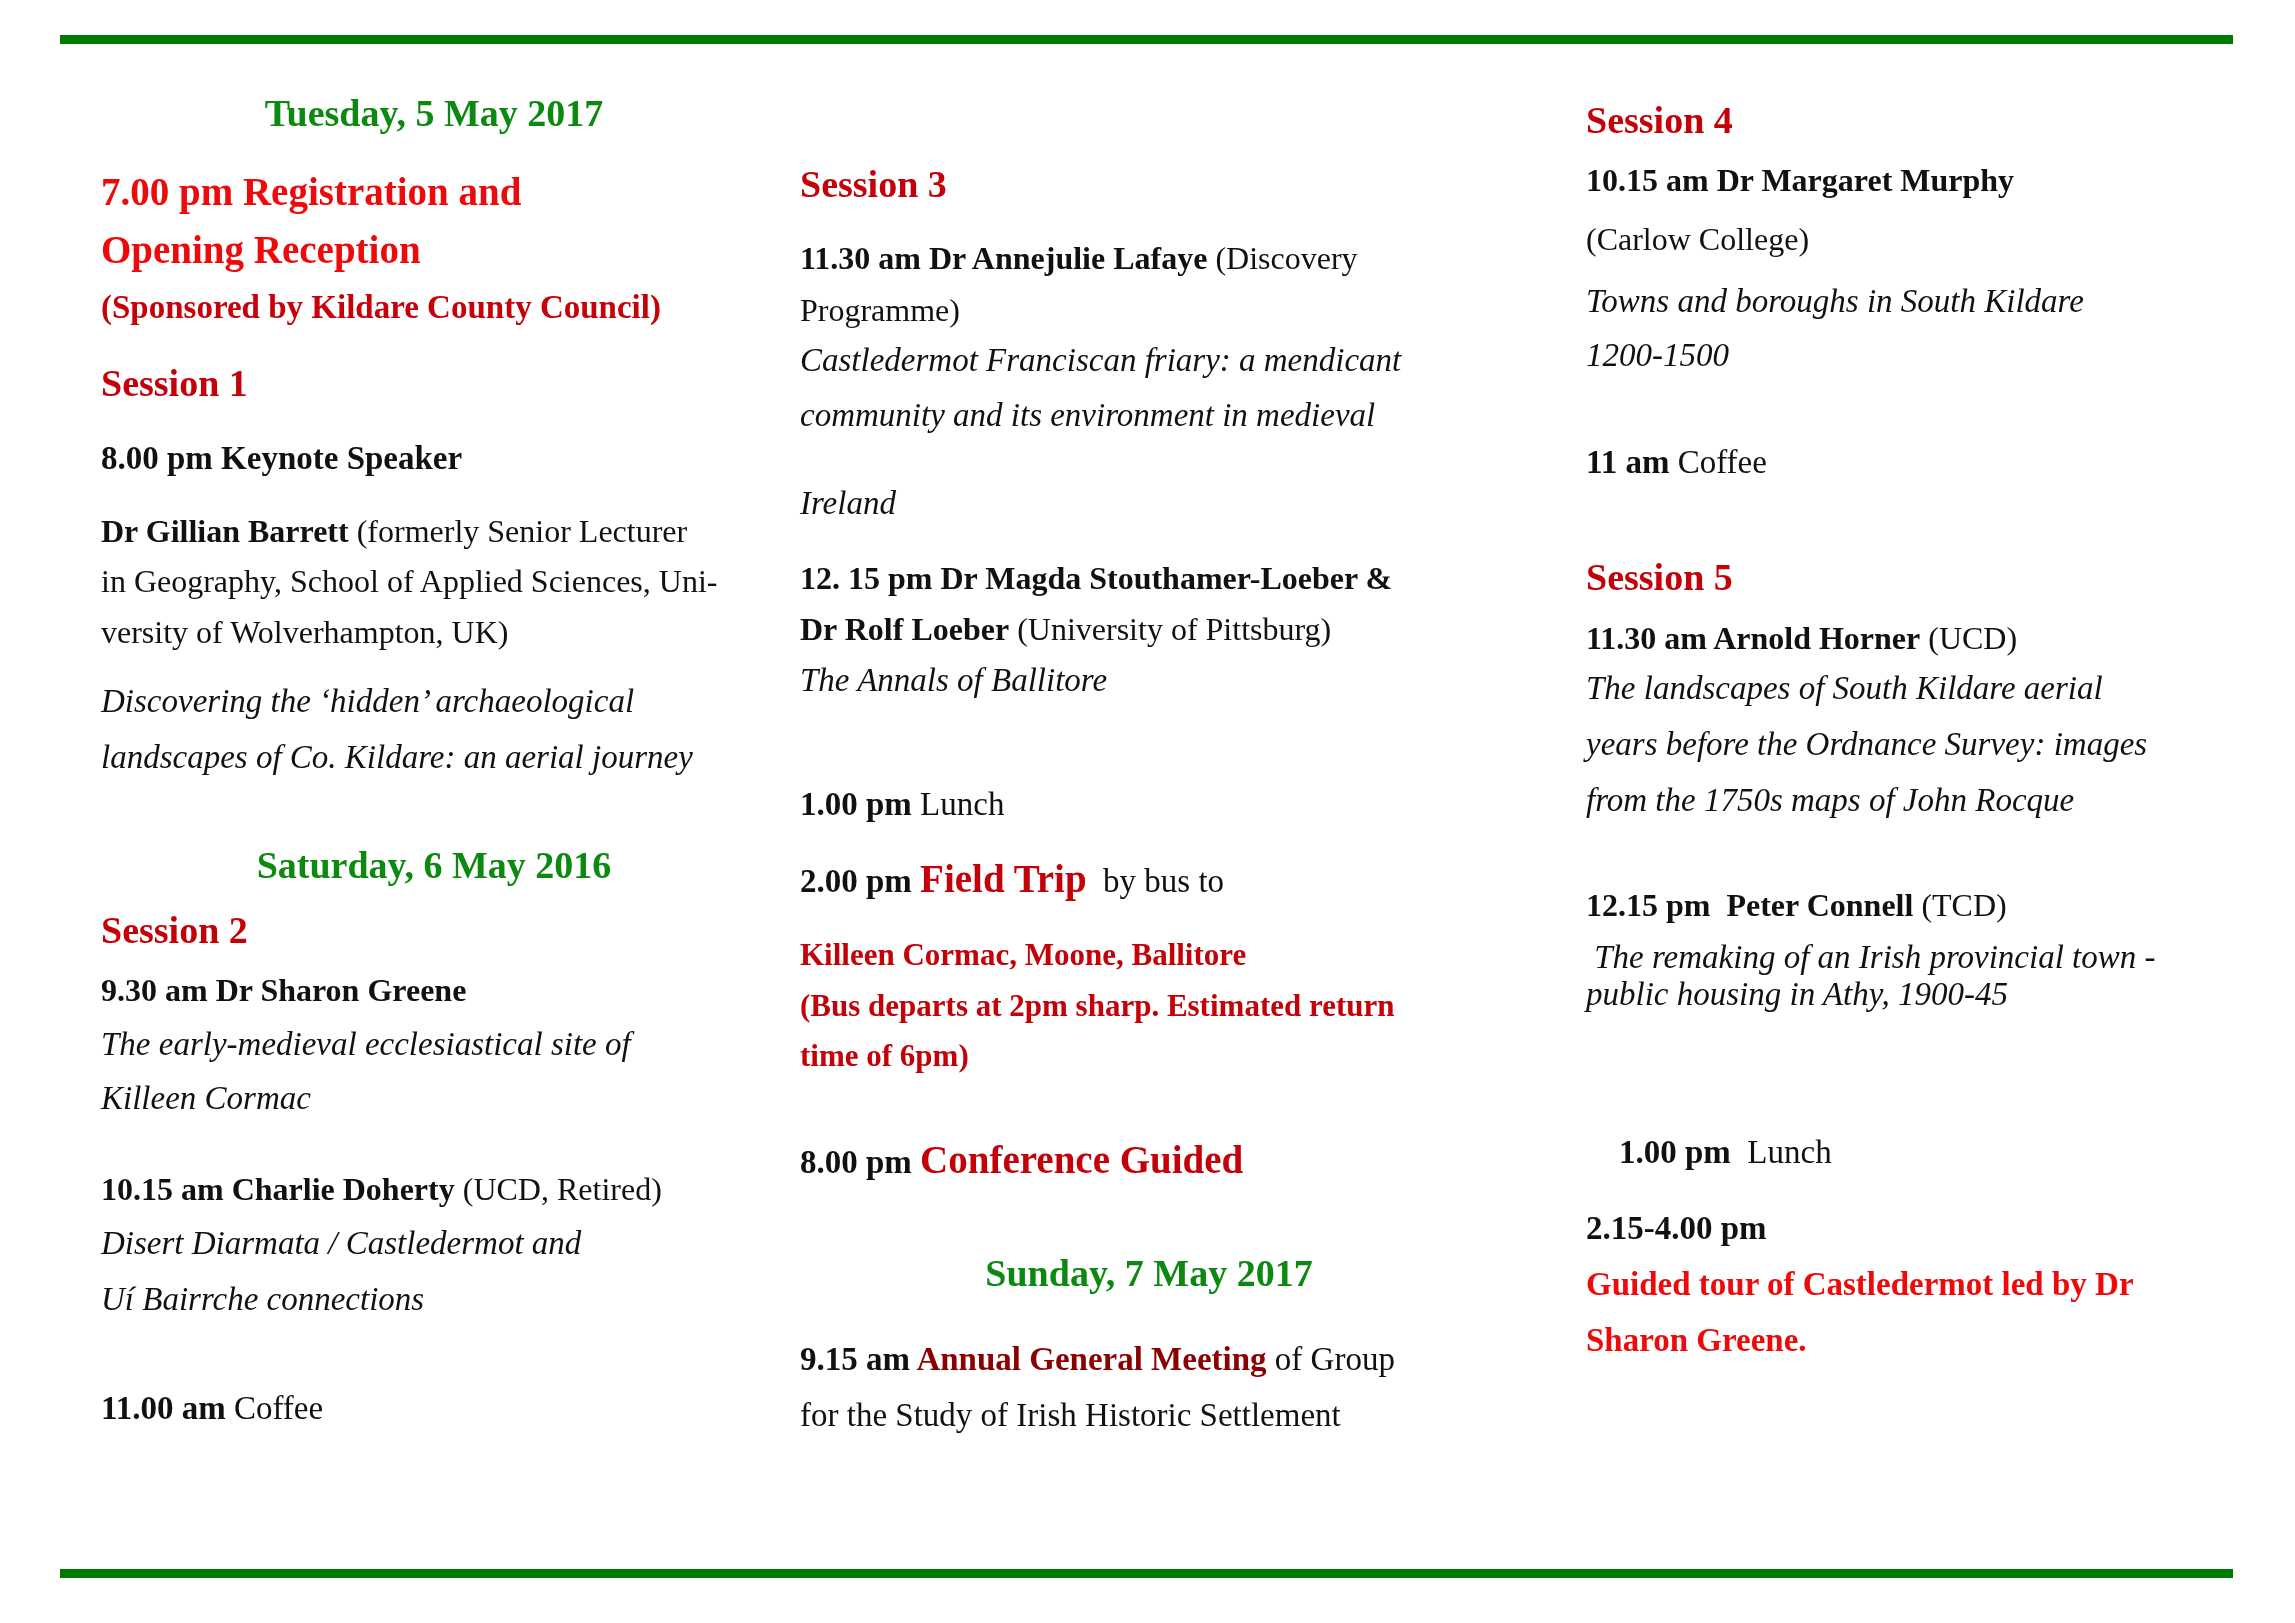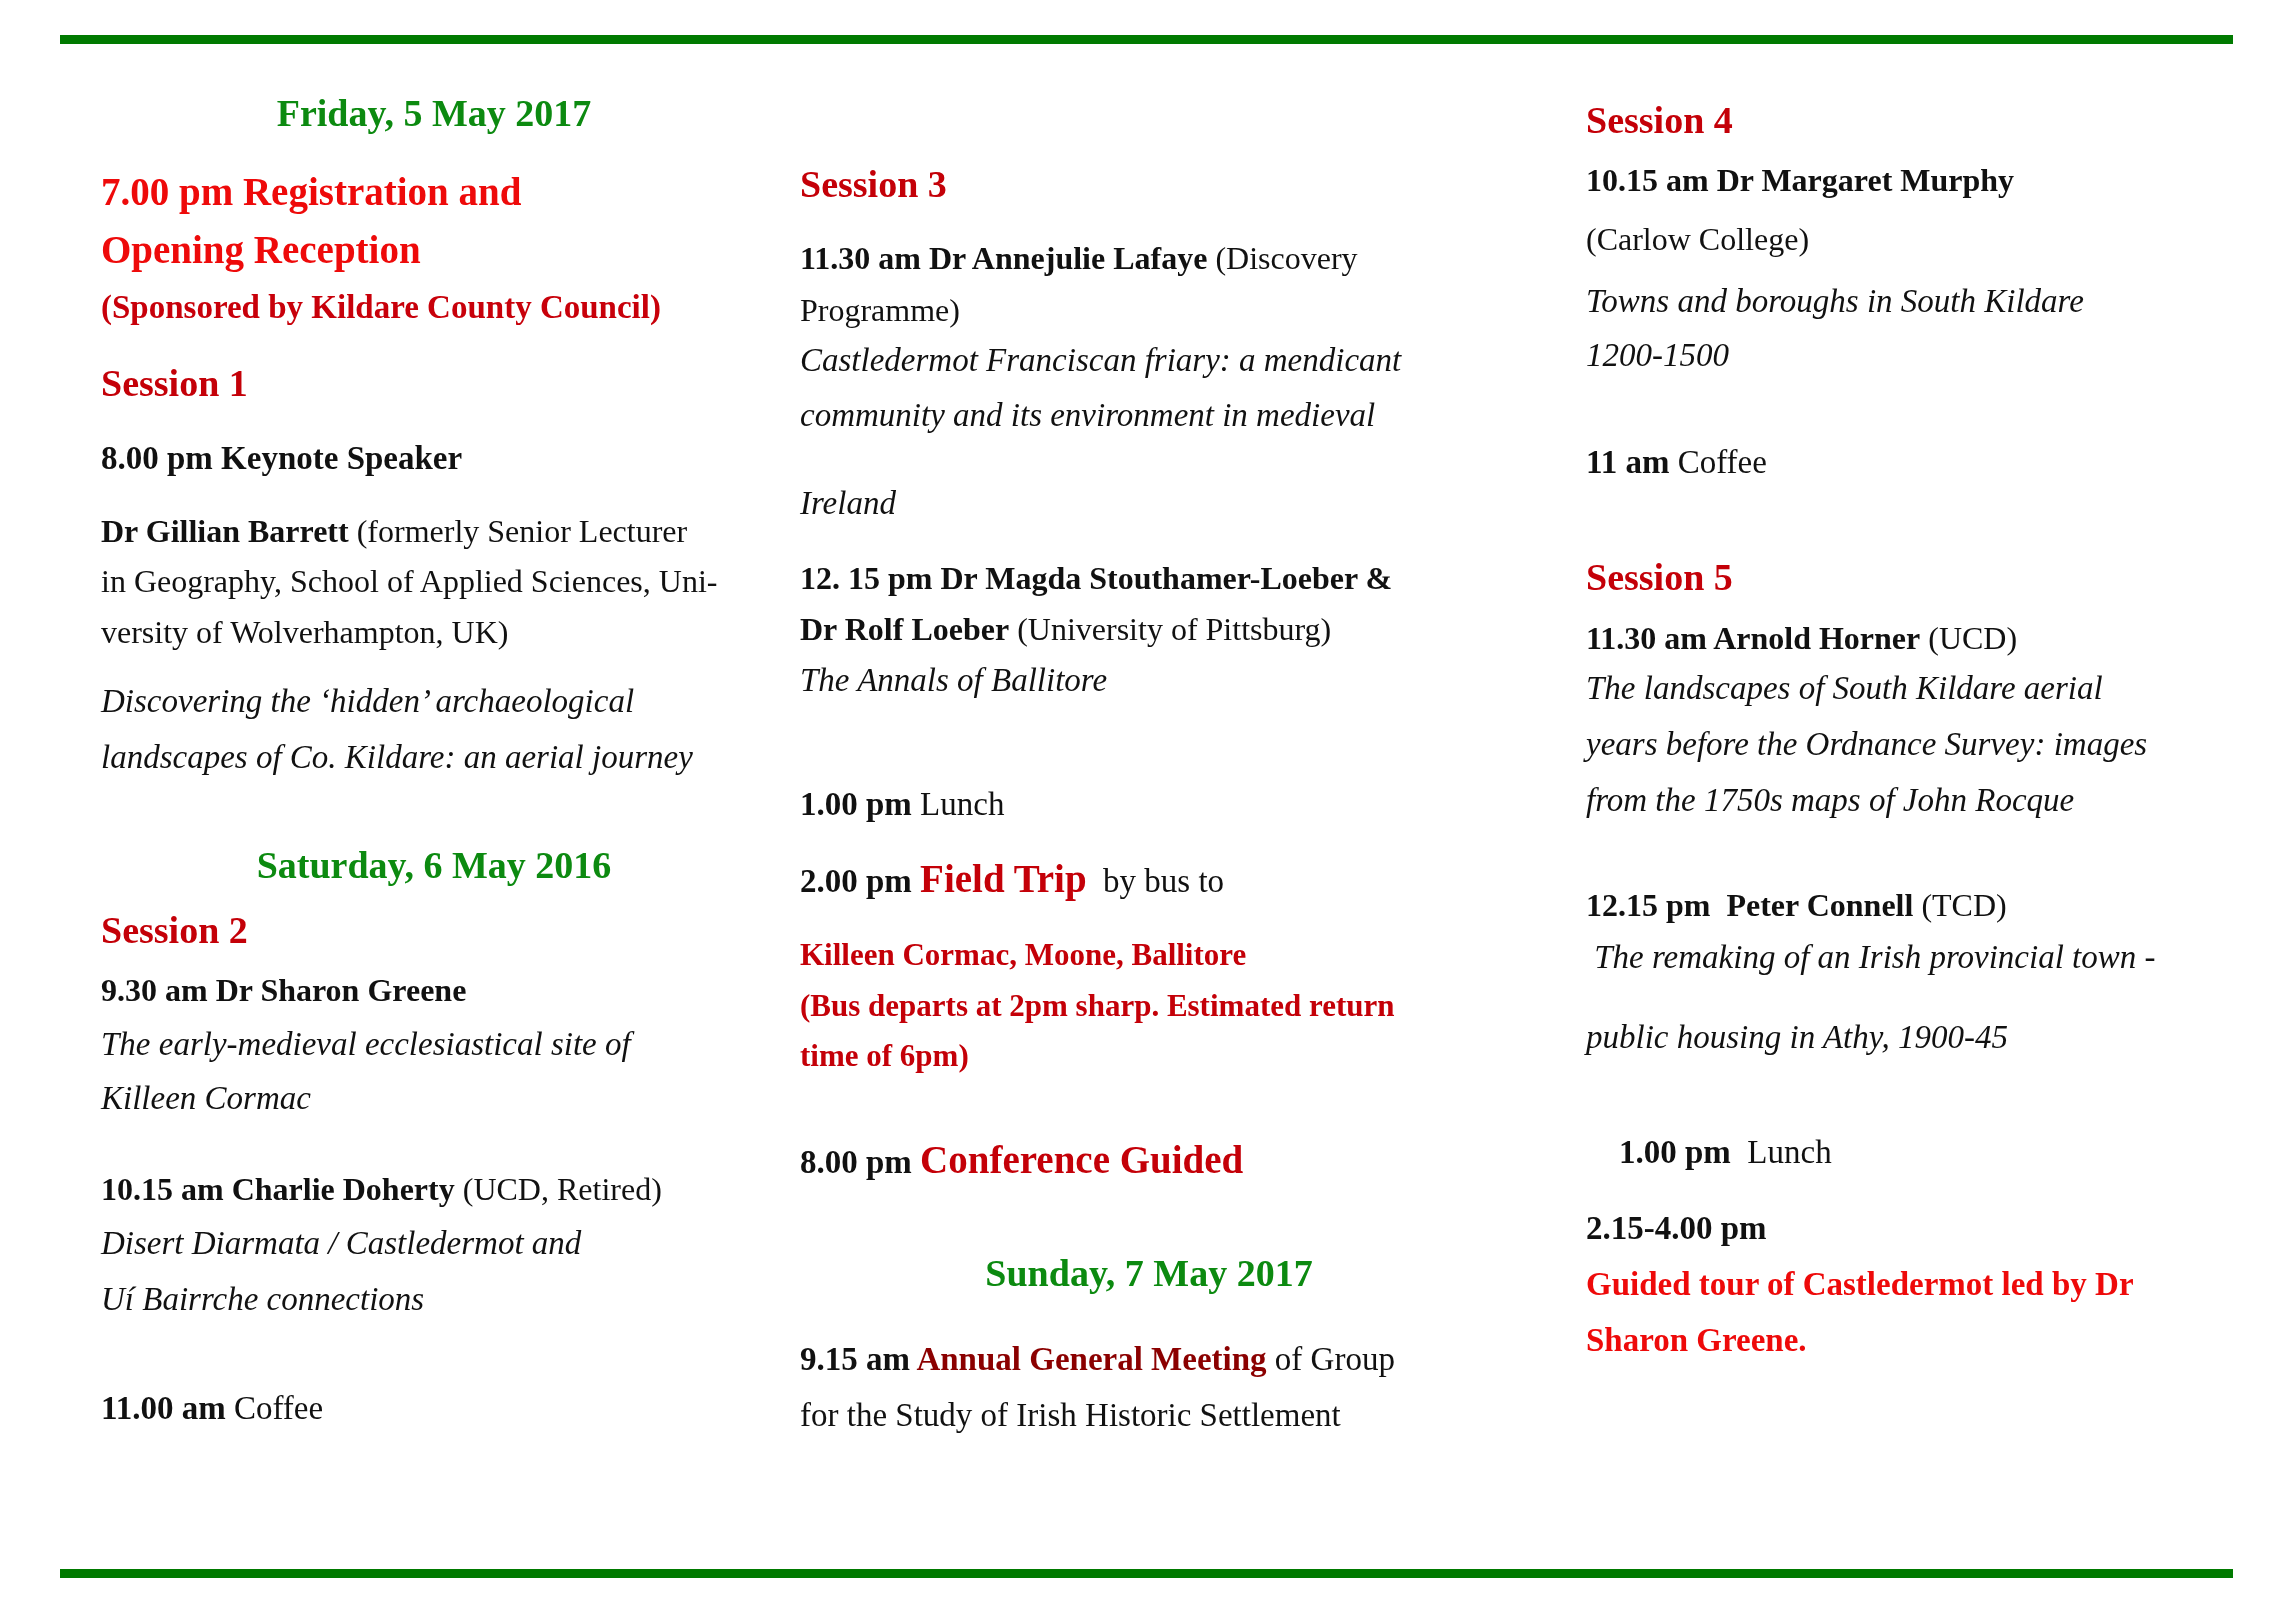--- a/index.html
+++ b/index.html
@@ -26,21 +26,21 @@
   .dred { color:#8b0000; font-weight:bold; }
   .big { font-size:39px; font-weight:bold; }
 </style>
 </head>
 <body>
 
 <div class="rule top"></div>
 <div class="rule bottom"></div>
 
 <div>
-  <div class="ln day" style="left:434px; top:94px;">Friday, 5 May 2017</div>
+  <div class="ln day" style="left:434px; top:94px;">Tuesday, 5 May 2017</div>
 
   <div class="ln c1 reg" style="top:172px;">7.00 pm Registration and</div>
   <div class="ln c1 reg" style="top:230px;">Opening Reception</div>
   <div class="ln c1 spons" style="top:291px;">(Sponsored by Kildare County Council)</div>
 
   <div class="ln c1 sess" style="top:364px;">Session 1</div>
   <div class="ln c1 b f50" style="top:442px;">8.00 pm Keynote Speaker</div>
 
   <div class="ln c1 f46" style="top:515px;">
     <span class="b">Dr Gillian Barrett</span><span> (formerly Senior Lecturer</span>
@@ -126,21 +126,21 @@
     <span class="b">11.30 am Arnold Horner</span><span> (UCD)</span>
   </div>
   <div class="ln c3 i f50" style="top:672px;">The landscapes of South Kildare aerial</div>
   <div class="ln c3 i f50" style="top:728px;">years before the Ordnance Survey: images</div>
   <div class="ln c3 i f50" style="top:784px;">from the 1750s maps of John Rocque</div>
 
   <div class="ln c3 f46" style="top:889px;">
     <span class="b" style="white-space:pre;">12.15 pm  Peter Connell</span><span> (TCD)</span>
   </div>
   <div class="ln c3 i f50" style="top:941px; white-space:pre;"> The remaking of an Irish provincial town -</div>
-  <div class="ln c3 i f50" style="top:1021px;">public housing in Athy, 1900-45</div>
+  <div class="ln c3 i f50" style="top:978px;">public housing in Athy, 1900-45</div>
 
   <div class="ln c3 f50" style="top:1103px; white-space:pre;">
     <span class="b">1.00 pm</span><span>  Lunch</span>
   </div>
 
   <div class="ln c3 b f50" style="top:1212px;">2.15-4.00 pm</div>
   <div class="ln c3 b f50 bright" style="top:1268px;">Guided tour of Castledermot led by Dr</div>
   <div class="ln c3 b f50 bright" style="top:1324px;">Sharon Greene.</div>
 </div>
 

